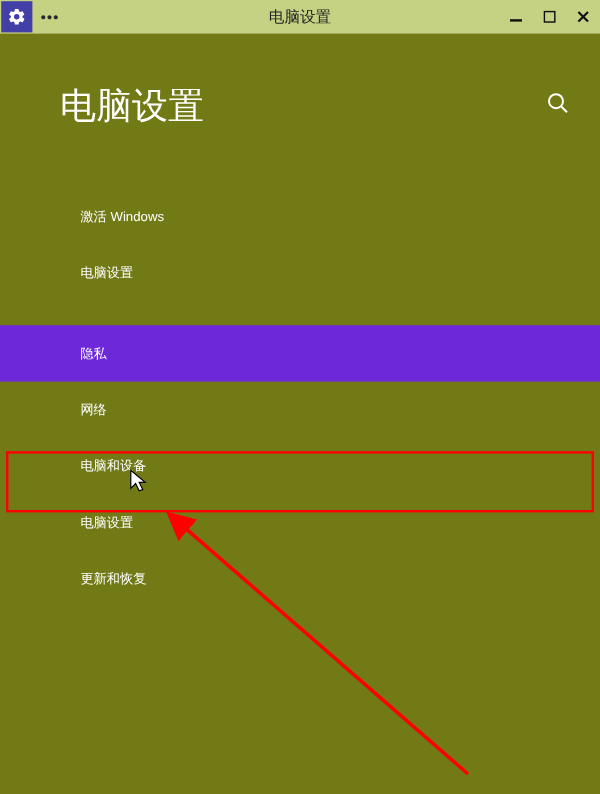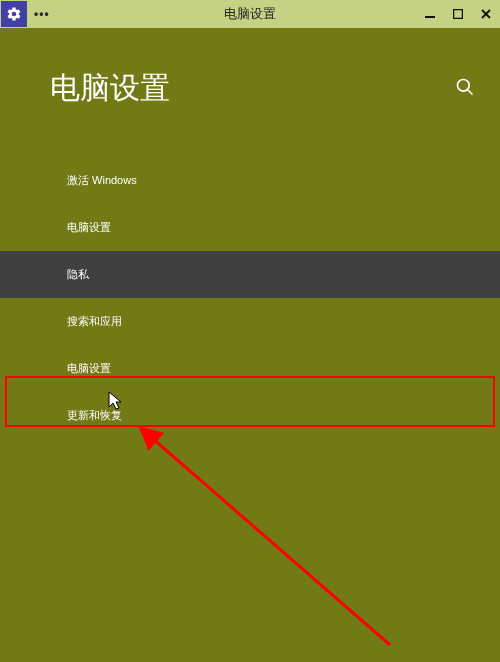--- a/index.html
+++ b/index.html
@@ -73,21 +73,22 @@
       margin-top: 48px;
     }
     .nav-item {
       color: #fff;
       font-size: 11px;
       padding: 16px 0 16px 67px;
       cursor: default;
       position: relative;
     }
     .nav-item.selected {
-      background: #404040;
+      background: #6d28d9;
+      margin-top: 20px;
     }
     .highlight-box {
       position: absolute;
       left: 5px;
       width: 490px;
       top: 376px;
       height: 51px;
       border: 2px solid #ff0000;
       pointer-events: none;
       z-index: 10;
@@ -147,21 +148,22 @@
           <circle cx="10" cy="10" r="7" fill="none" stroke="#fff" stroke-width="2"></circle>
           <line x1="15" y1="15" x2="21" y2="21" stroke="#fff" stroke-width="2"></line>
         </svg>
       </div>
     </div>
 
     <div class="nav-list">
       <div class="nav-item">激活 Windows</div>
       <div class="nav-item">电脑设置</div>
       <div class="nav-item selected">隐私</div>
-      <div class="nav-item">搜索和应用</div>
+      <div class="nav-item">网络</div>
+      <div class="nav-item">电脑和设备</div>
       <div class="nav-item">电脑设置</div>
       <div class="nav-item">更新和恢复</div>
     </div>
   </div>
 
   <div class="highlight-box"></div>
 
   <svg class="arrow-svg">
     <defs>
       <marker id="arrowhead" markerWidth="8" markerHeight="8" refX="2" refY="4" orient="auto">

